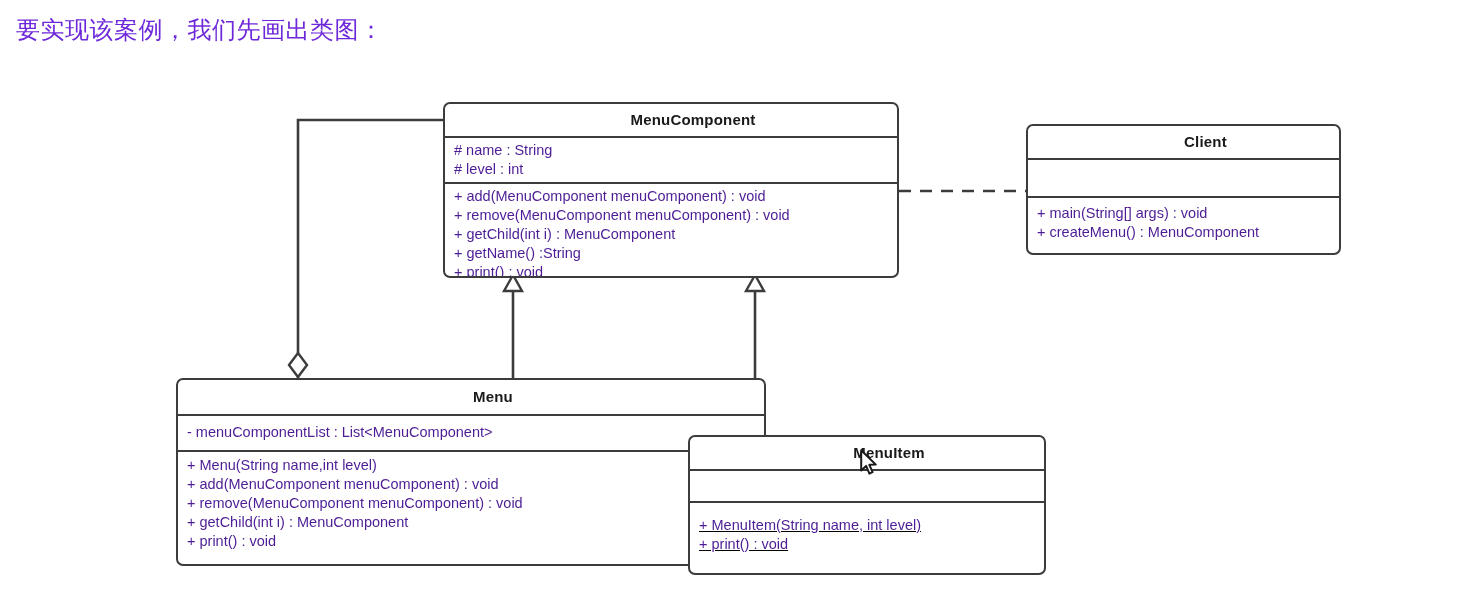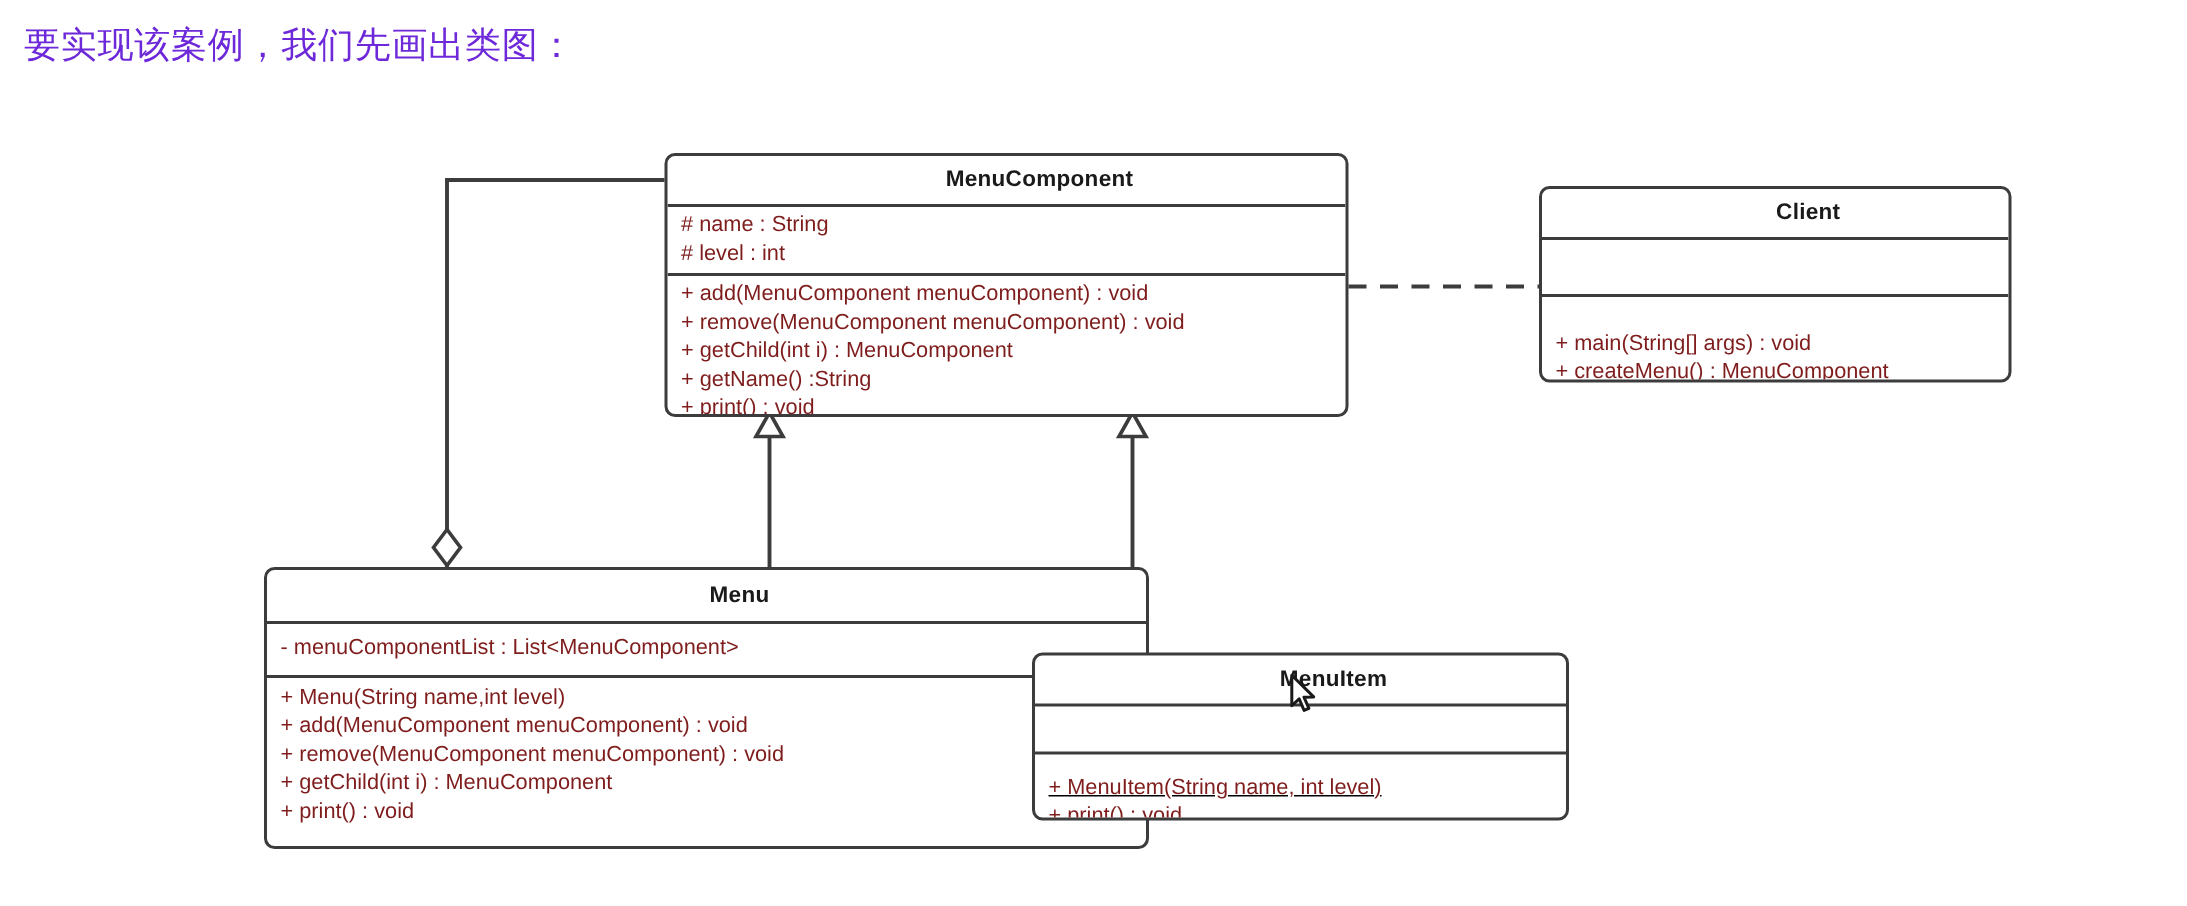--- a/index.html
+++ b/index.html
@@ -56,21 +56,21 @@
     margin-left: 44px;
   }
   .uml-divider {
     border-top: 2.5px solid #3c3c3c;
   }
   .uml-compartment {
     padding: 4px 9px 5px 9px;
   }
   .uml-member {
     font-size: 14.5px;
-    color: #7f1d1d;
+    color: #4c1d95;
     line-height: 19px;
     white-space: nowrap;
   }
   .uml-compartment.empty-compartment {
     padding: 0;
   }
 
   
   #class-menucomponent {
     left: 443px;
@@ -83,37 +83,37 @@
   #class-menucomponent .ops   { padding-top: 3px; padding-bottom: 4px; }
 
   #class-client {
     left: 1026px;
     top: 124px;
     width: 315px;
     height: 131px;
   }
   #class-client .uml-title { padding: 7px 0 8px 0; }
   #class-client .empty-compartment { height: 36px; }
-  #class-client .ops { padding-top: 22px; padding-bottom: 6px; }
+  #class-client .ops { padding-top: 6px; padding-bottom: 6px; }
 
   #class-menu {
     left: 176px;
     top: 378px;
     width: 590px;
     height: 188px;
   }
   #class-menu .uml-title { padding: 8px 0 9px 0; }
   #class-menu .attrs { padding-top: 7px; padding-bottom: 8px; }
   #class-menu .ops   { padding-top: 4px; padding-bottom: 5px; }
 
   #class-menuitem {
     left: 688px;
     top: 435px;
     width: 358px;
-    height: 112px;
+    height: 140px;
   }
   #class-menuitem .uml-title { padding: 7px 0 8px 0; }
   #class-menuitem .empty-compartment { height: 30px; }
   #class-menuitem .ops { padding-top: 13px; padding-bottom: 5px; text-decoration: underline; }
 
   
   .cursor-pointer {
     position: absolute;
     left: 858px;
     top: 448px;

